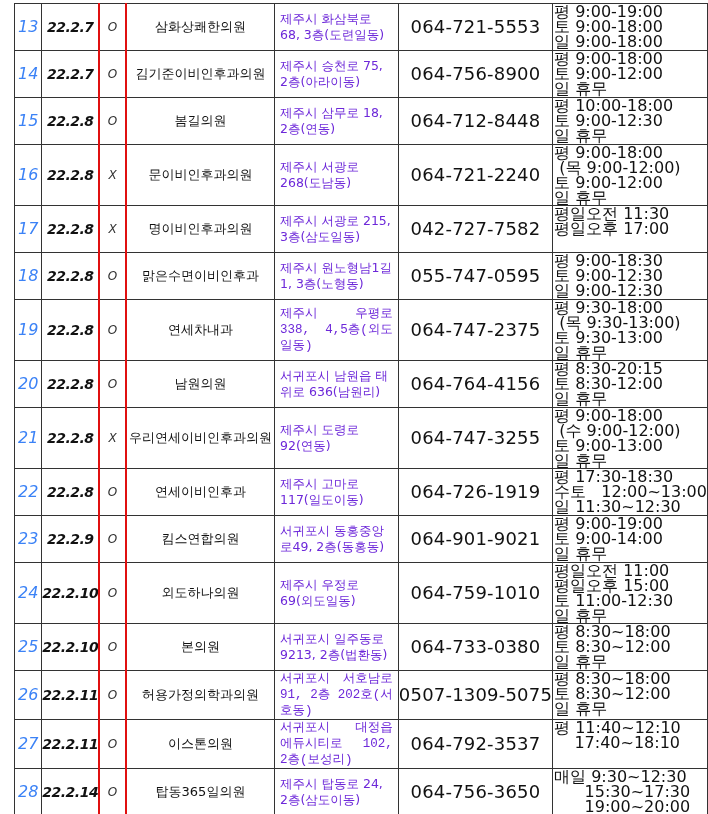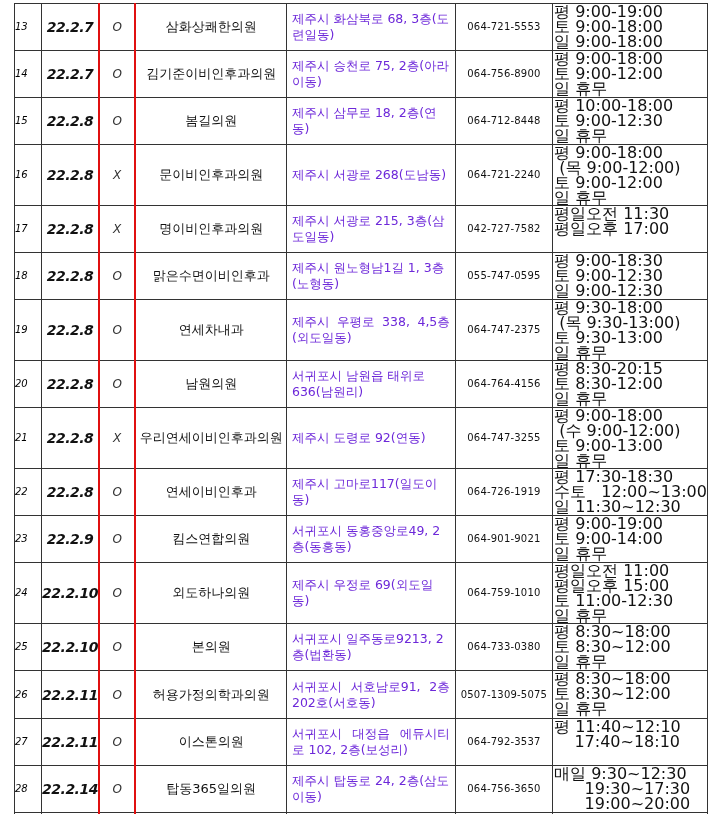--- a/index.html
+++ b/index.html
@@ -1,28 +1,28 @@
 <!DOCTYPE html>
 <html><head>
 <meta charset="utf-8">
 <style>
   html, body { margin: 0; padding: 0; background: #ffffff; }
   body { width: 708px; height: 814px; overflow: hidden; position: relative;
          font-family: "DejaVu Sans", "Liberation Sans", sans-serif; color: #111; }
   .wrap { position: absolute; left: 14px; top: 3px; }
   table { border-collapse: collapse; table-layout: fixed; }
   td { border: 1px solid #333; padding: 0; vertical-align: middle; font-size: 12.5px; line-height: 16px; overflow: hidden; white-space: nowrap; }
-  td.c-no { width: 27px; padding-right: 3px; font-style: italic; font-size: 10px; color: #000000; }
+  td.c-no { width: 27px; text-align: right; padding-right: 3px; font-style: italic; font-size: 16px; color: #3b82f6; }
   td.c-date { width: 49px; text-align: center; font-style: italic; font-weight: bold; font-size: 14px; letter-spacing: -0.5px; }
   td.c-ox { width: 44px; text-align: center; font-style: italic; font-size: 12px; color: #333;
             border-left: 2px solid #e01010; border-right: 2px solid #e01010; }
   td.c-name { width: 152px; text-align: center; font-size: 13px; }
   td.c-addr { width: 202px; padding: 0 5px; color: #6d28d9; font-size: 12.5px; white-space: normal; text-align: left; }
-  td.c-addr.j { text-align: justify; text-align-last: left; }
-  td.c-tel { width: 100px; text-align: center; font-size: 10px; letter-spacing: 0.2px; }
+  td.c-addr.j { text-align: justify; text-align-last: left; font-family: Liberation Mono, monospace; }
+  td.c-tel { width: 100px; text-align: center; font-size: 18px; letter-spacing: 0.2px; }
   td.c-hours { width: 93px; font-size: 16px; line-height: 15px; padding-left: 1px; white-space: pre; vertical-align: top; }
   .partial td { height: 3px; }
 </style>
 </head>
 <body>
 
 <div class="wrap">
   <table>
     <tbody id="tbody">
         <tr class="partial">
@@ -202,21 +202,21 @@
     17:40~18:10</td>
         </tr>
         <tr style="height: 47px;">
           <td class="c-no">28</td>
           <td class="c-date">22.2.14</td>
           <td class="c-ox">O</td>
           <td class="c-name">탑동365일의원</td>
           <td class="c-addr">제주시 탑동로 24, 2층(삼도이동)</td>
           <td class="c-tel">064-756-3650</td>
           <td class="c-hours">매일 9:30~12:30
-      19:30~17:30
+      15:30~17:30
       19:00~20:00</td>
         </tr>
         <tr style="height: 10px;">
           <td class="c-no"></td>
           <td class="c-date"></td>
           <td class="c-ox"></td>
           <td class="c-name"></td>
           <td class="c-addr"></td>
           <td class="c-tel"></td>
           <td class="c-hours"></td>

